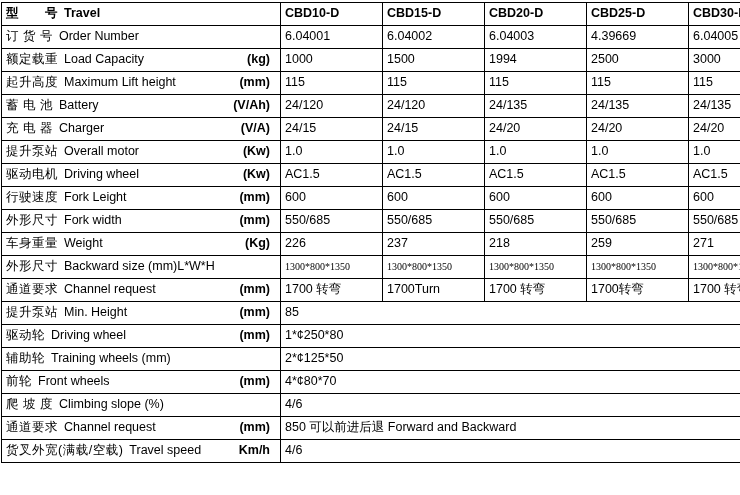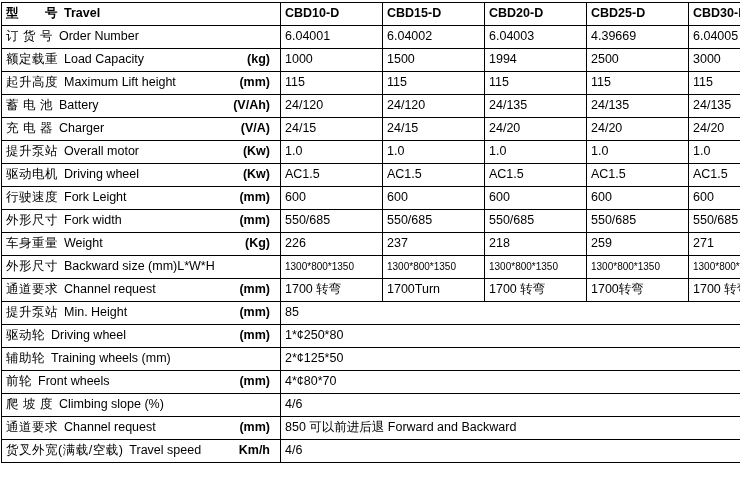--- a/index.html
+++ b/index.html
@@ -50,20 +50,21 @@
   .lbl-unit {
     margin-left: auto;
     padding-right: 8px;
     font-weight: bold;
   }
   .spec-table td.val {
     width: 93px;
   }
   .spec-table td.val.small {
     font-size: 10px;
+    font-family: Liberation Serif, serif;
   }
   .hdr .lbl-cn, .hdr .lbl-en { font-weight: bold; }
   .hdr td { font-weight: bold; }
   .span-all { text-align: left; }
 </style>
 </head>
 <body>
 
 <table class="spec-table">
   <tbody>

